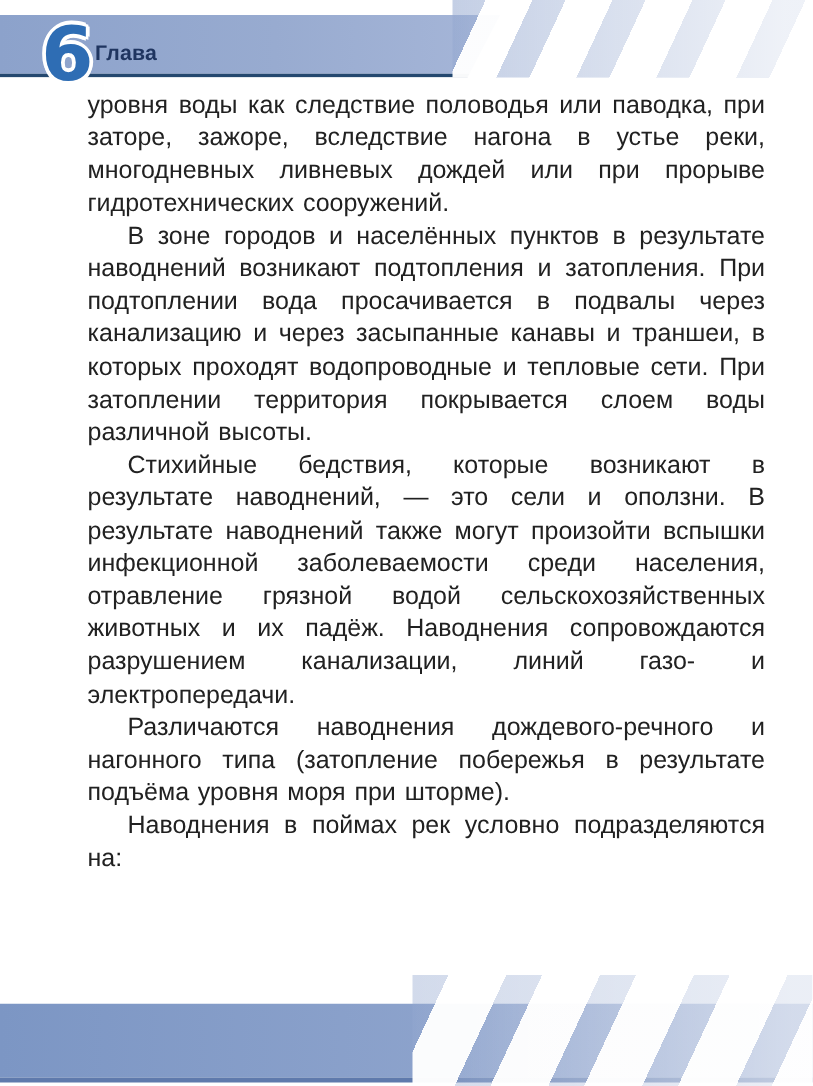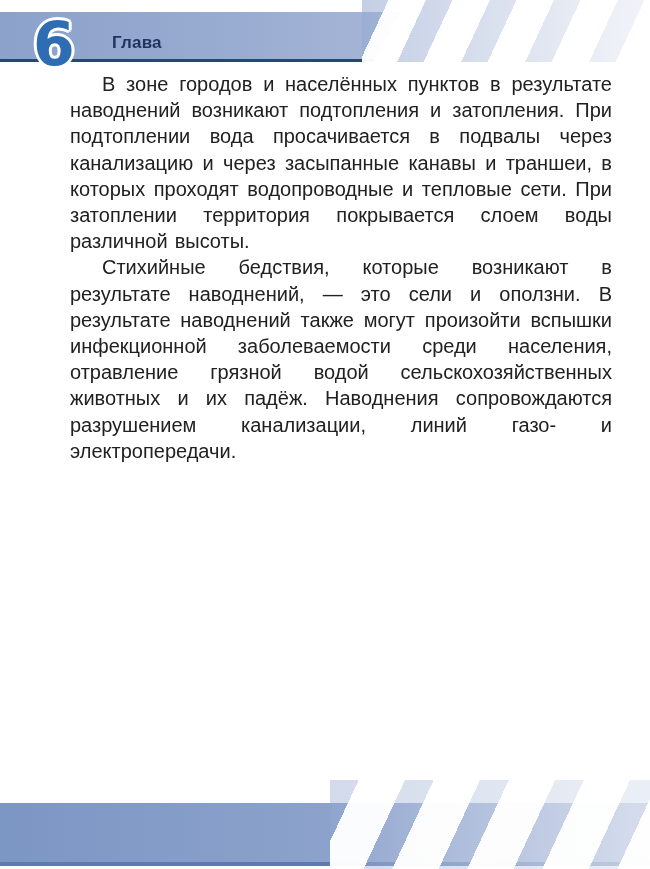--- a/index.html
+++ b/index.html
@@ -30,21 +30,21 @@
   }
   .chapter-num {
     position:absolute; left:33px; top:14px; z-index:5;
     font-family:"DejaVu Sans", sans-serif;
     font-size:60px; font-weight:bold; line-height:1; color:#2E6DB4;
     text-shadow:-3px 0 0 #fff, 3px 0 0 #fff, 0 -3px 0 #fff, 0 3px 0 #fff,
                 -2px -2px 0 #fff, 2px -2px 0 #fff, -2px 2px 0 #fff, 2px 2px 0 #fff;
   }
   .chapter-label {
     position:absolute; left:76px; top:33px; z-index:5;
-    font-size:17px; font-weight:bold; color:#1F3560; letter-spacing:0.2px;margin-left:36px;
+    font-size:17px; font-weight:bold; color:#1F3560; letter-spacing:0.2px;
   }
 
   
   .text-block {
     position:absolute; left:70px; top:71px; width:542px;
     font-size:20px; line-height:26.2px; color:#212121;
     text-align:justify; text-align-last:left;
     word-spacing:1.5px;
   }
   .text-block p { margin:0; }
@@ -75,22 +75,25 @@
 <div class="page">
 
   <div class="header">
     <div class="header-band"></div>
     <div class="stripes stripes-top"></div>
     <div class="chapter-num">6</div>
     <div class="chapter-label">Глава</div>
   </div>
 
   <div class="text-block">
+    <p class="no-indent">уровня воды как следствие половодья или паводка, при заторе, зажоре, вследствие нагона в устье реки, многодневных ливневых дождей или при прорыве гидротехнических сооружений.</p>
     <p class="indent">В зоне городов и населённых пунктов в результате наводнений возникают подтопления и затопления. При подтоплении вода просачивается в подвалы через канализацию и через засыпанные канавы и траншеи, в которых проходят водопроводные и тепловые сети. При затоплении территория покрывается слоем воды различной высоты.</p>
     <p class="indent">Стихийные бедствия, которые возникают в результате наводнений, — это сели и оползни. В результате наводнений также могут произойти вспышки инфекционной заболеваемости среди населения, отравление грязной водой сельскохозяйственных животных и их падёж. Наводнения сопровождаются разрушением канализации, линий газо- и электропередачи.</p>
+    <p class="indent">Различаются наводнения дождевого-речного и нагонного типа (затопление побережья в результате подъёма уровня моря при шторме).</p>
+    <p class="indent">Наводнения в поймах рек условно подразделяются на:</p>
   </div>
 
   <div class="footer">
     <div class="footer-band"></div>
     <div class="stripes stripes-bottom"></div>
 
   </div>
 
 </div>
 

